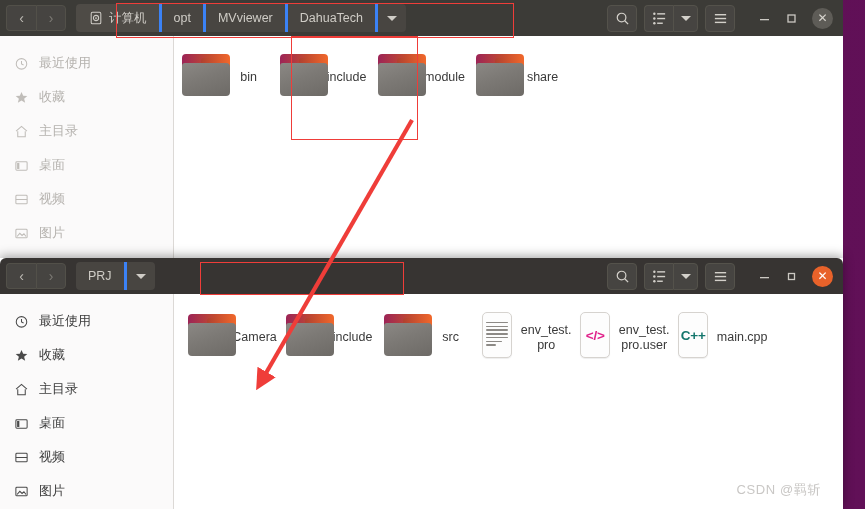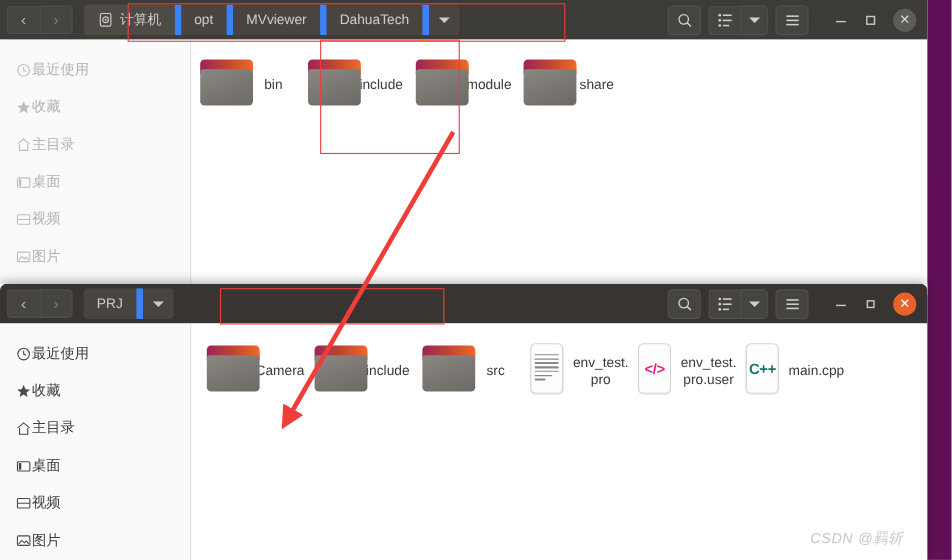--- a/index.html
+++ b/index.html
@@ -49,21 +49,21 @@
     margin-left: 6px;
     border-radius: 4px;
     overflow: hidden;
   }
   .crumb {
     display: flex; align-items: center; gap: 5px;
     padding: 0 12px;
     background: #484541;
     color: #cfccc6;
     font-size: 12.5px;
-    border-right: 6px solid #3b82f6;
+    border-right: 3px solid #3b82f6;
     white-space: nowrap;
   }
   .crumb.home { background: #4e4b46; }
   .crumb.arrow { padding: 0 9px; border-right: none; }
   .crumb .caret {
     width: 0; height: 0;
     border-left: 5px solid transparent;
     border-right: 5px solid transparent;
     border-top: 5px solid #cfccc6;
   }
@@ -98,21 +98,21 @@
 
   
   .wbody { display: flex; height: calc(100% - 36px); }
   .sidebar {
     width: 174px;
     background: #fbfafa;
     border-right: 1px solid #dcd9d6;
     padding-top: 10px;
   }
   .sb-item {
-    display: flex; align-items: center; 
+    display: flex; align-items: center; gap: 10px;
     height: 34px;
     padding-left: 13px;
     font-size: 13px;
   }
   .sb-inactive .sb-item { color: #b5b2ae; }
   .sb-active   .sb-item { color: #3b3b3b; }
   .sb-ico { width: 16px; height: 16px; display: flex; align-items: center; justify-content: center; }
   .sb-inactive .sb-ico svg { stroke: #c0bdb9; fill: none; }
   .sb-active   .sb-ico svg { stroke: #4a4a4a; fill: none; }
 
@@ -186,21 +186,20 @@
   }
   .redarrow { position: absolute; left: 0; top: 0; pointer-events: none; }
 
   .watermark {
     position: absolute;
     right: 22px; bottom: 10px;
     color: #c9c7c5;
     font-size: 13px;
     letter-spacing: .6px;
     white-space: nowrap;
-    font-style: italic;
   }
 </style>
 </head>
 <body>
 
 <div class="window" id="win-back" style="left:0; top:0; width:843px; height:268px;">
 
   <div class="titlebar tb-inactive">
     <div class="navgroup">
       <div class="navbtn">‹</div>

